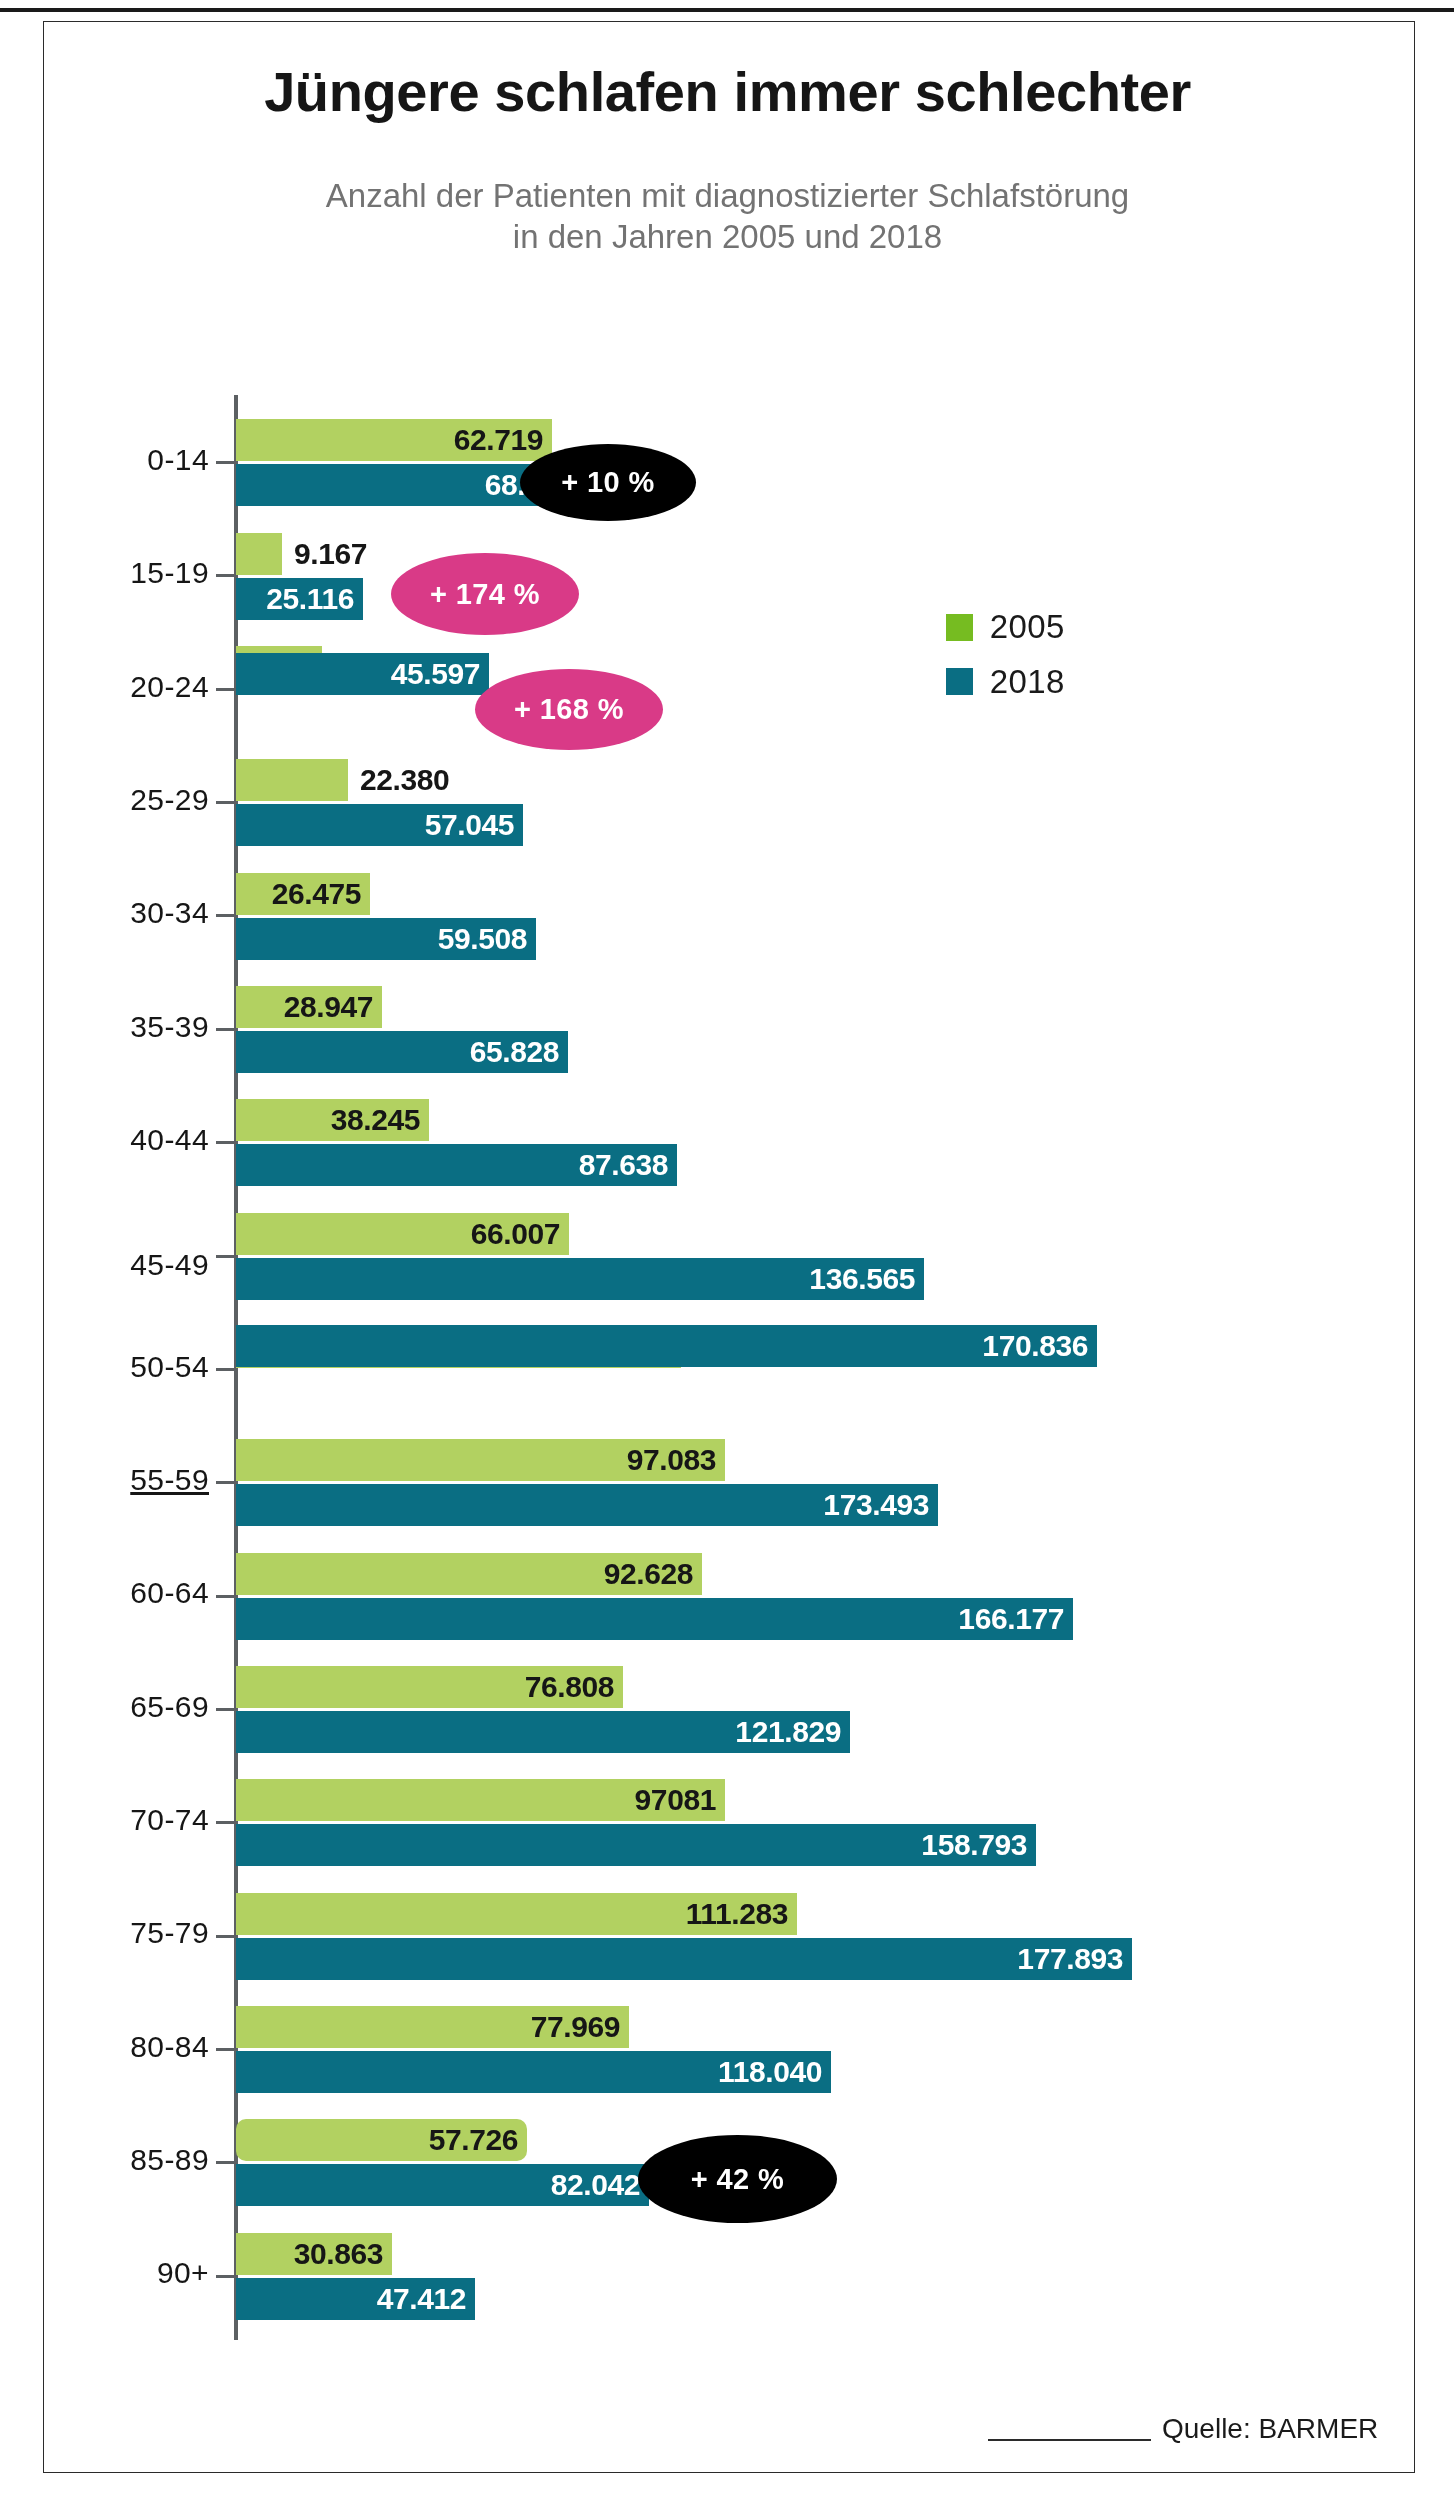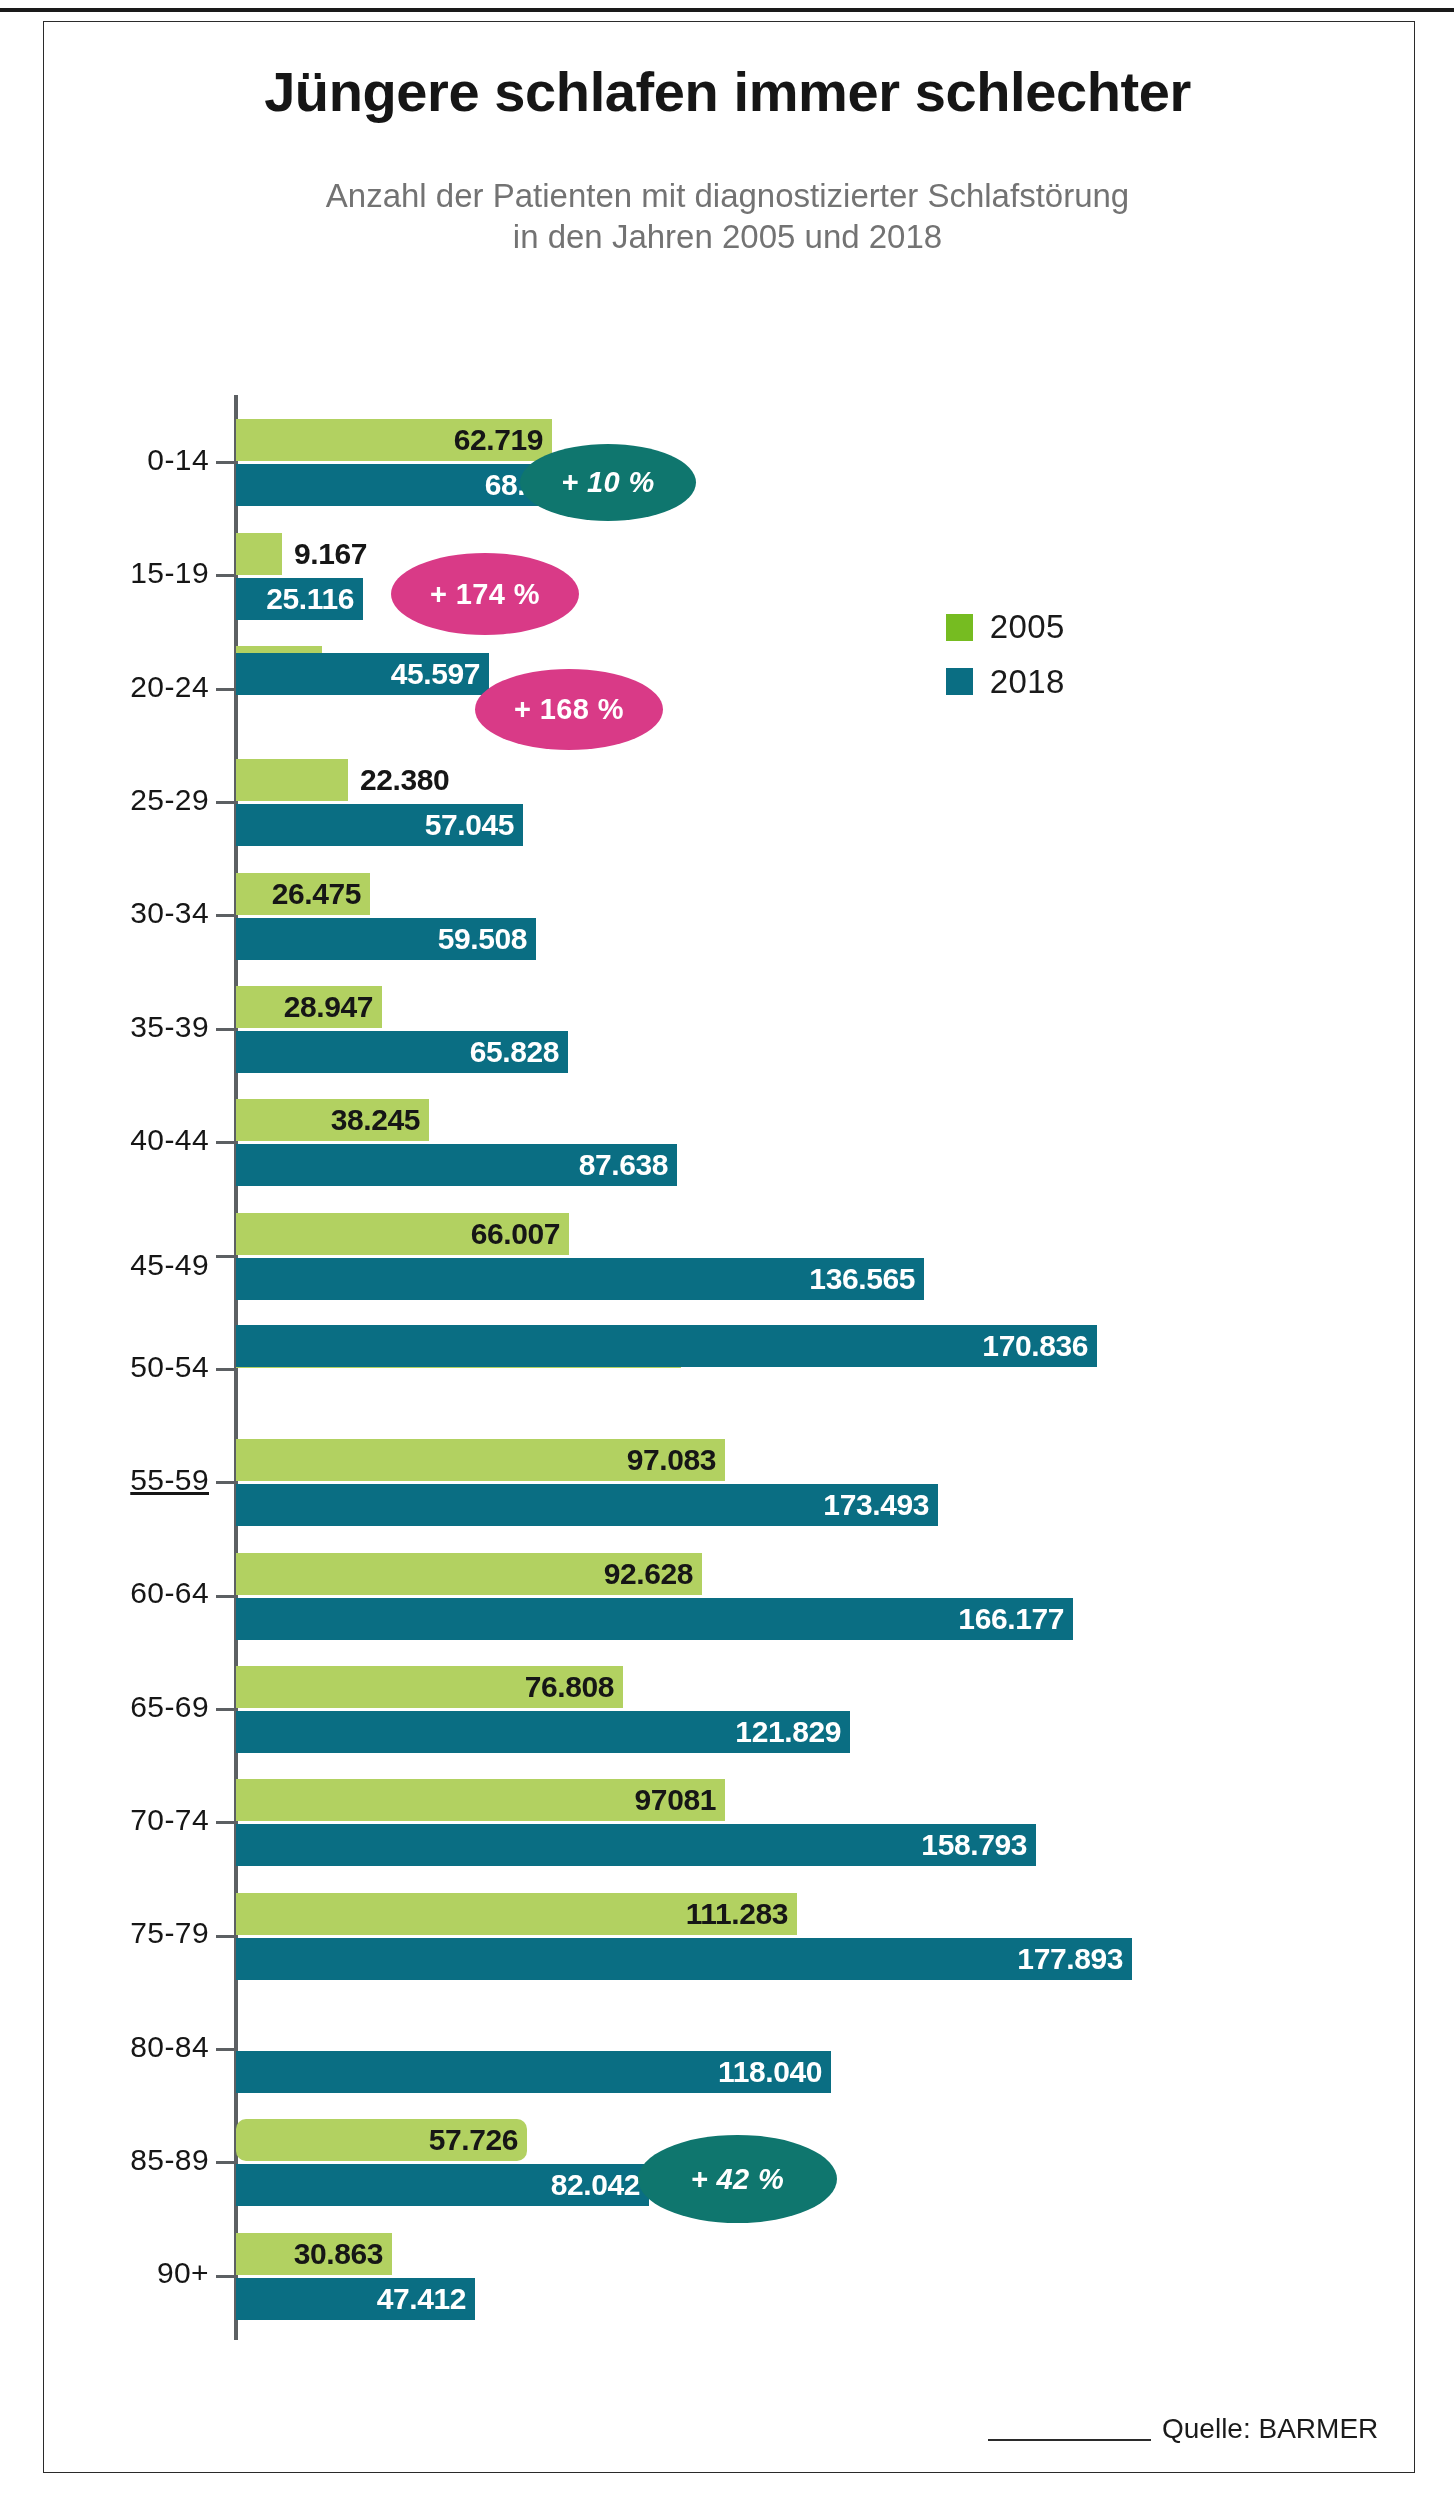--- a/index.html
+++ b/index.html
@@ -132,21 +132,21 @@
     border-radius: 50%;
     display: flex;
     align-items: center;
     justify-content: center;
     color: #ffffff;
     font-size: 29px;
     font-weight: 600;
     letter-spacing: 0.4px;
     white-space: nowrap;
   }
-  .bubble.cyan { background: #0f766e; font-style: italic; }
+  .bubble.cyan { background: #000000; }
   .bubble.pink { background: #d93a87; }
 
   
   .legend {
     position: absolute;
     left: 946px;
     top: 608px;
   }
   .legend-row {
     display: flex;
@@ -314,20 +314,23 @@
       <div class="tick" style="top: 1935px;"></div>
       <div class="cat-label" style="top: 1916px;">75-79</div>
       <div class="bar green" style="top: 1893px; width: 561px;">
         <span class="val">111.283</span>
       </div>
       <div class="bar teal" style="top: 1938px; width: 896px;">
         <span class="val">177.893</span>
       </div>
       <div class="tick" style="top: 2048px;"></div>
       <div class="cat-label" style="top: 2030px;">80-84</div>
+      <div class="bar green" style="top: 2006px; width: 393px;">
+        <span class="val">77.969</span>
+      </div>
       <div class="bar teal" style="top: 2051px; width: 595px;">
         <span class="val">118.040</span>
       </div>
       <div class="tick" style="top: 2161px;"></div>
       <div class="cat-label" style="top: 2143px;">85-89</div>
       <div class="bar green" style="top: 2119px; width: 291px; border-radius: 10px;">
         <span class="val">57.726</span>
       </div>
       <div class="bar teal" style="top: 2164px; width: 413px;">
         <span class="val">82.042</span>

